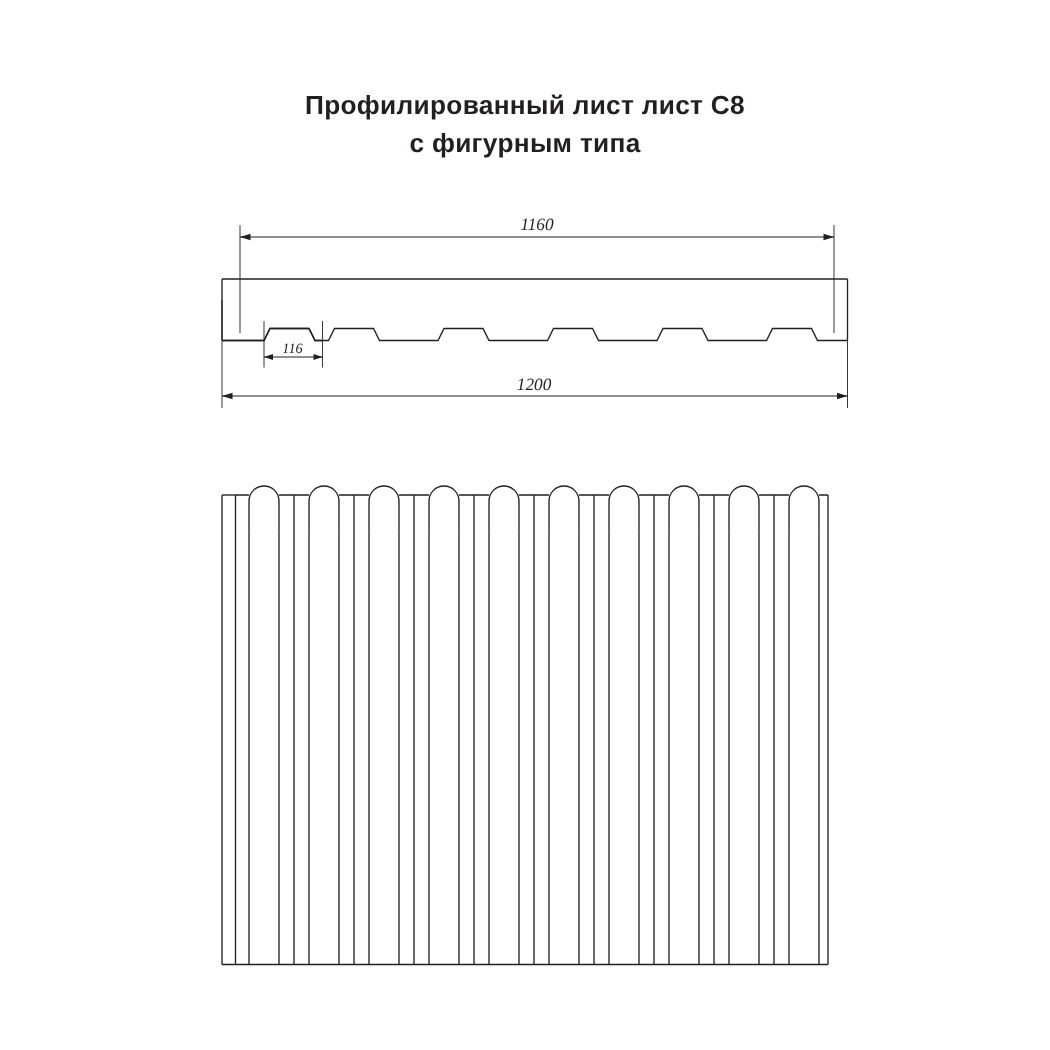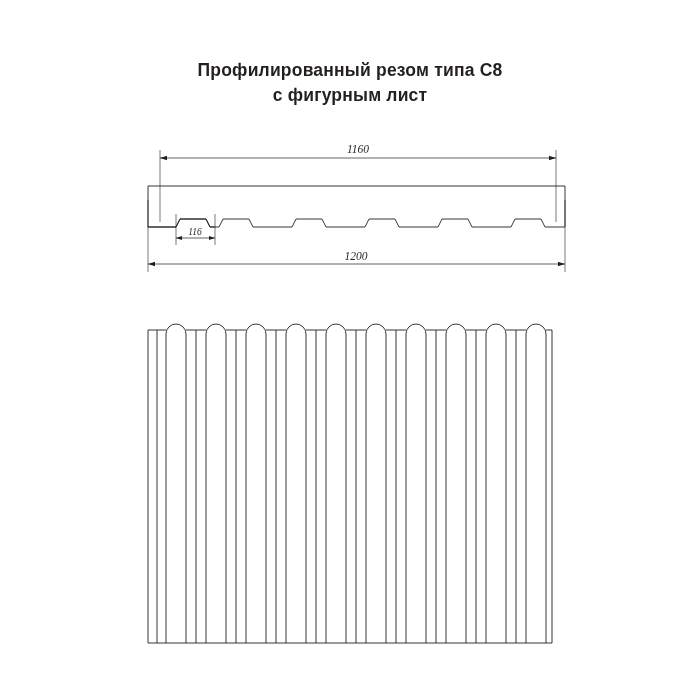--- a/index.html
+++ b/index.html
@@ -46,22 +46,22 @@
   .dim-text.small {
     font-size: 9.5px;
   }
 </style>
 </head>
 <body>
 
 <div id="sheet">
 
   <div class="title-block">
-    <div class="title-line">Профилированный резом типа С8</div>
-    <div class="title-line">с фигурным лист</div>
+    <div class="title-line">Профилированный лист лист С8</div>
+    <div class="title-line">с фигурным типа</div>
   </div>
 
   <svg class="drawing" width="700" height="700" viewBox="0 0 700 700">
 
     <g fill="none" stroke="#231f20" stroke-width="1" stroke-linejoin="miter" stroke-linecap="butt">
 
       <g>
 
         <g>
           <line x1="160" y1="150" x2="160" y2="222" stroke-width="0.6"></line>

